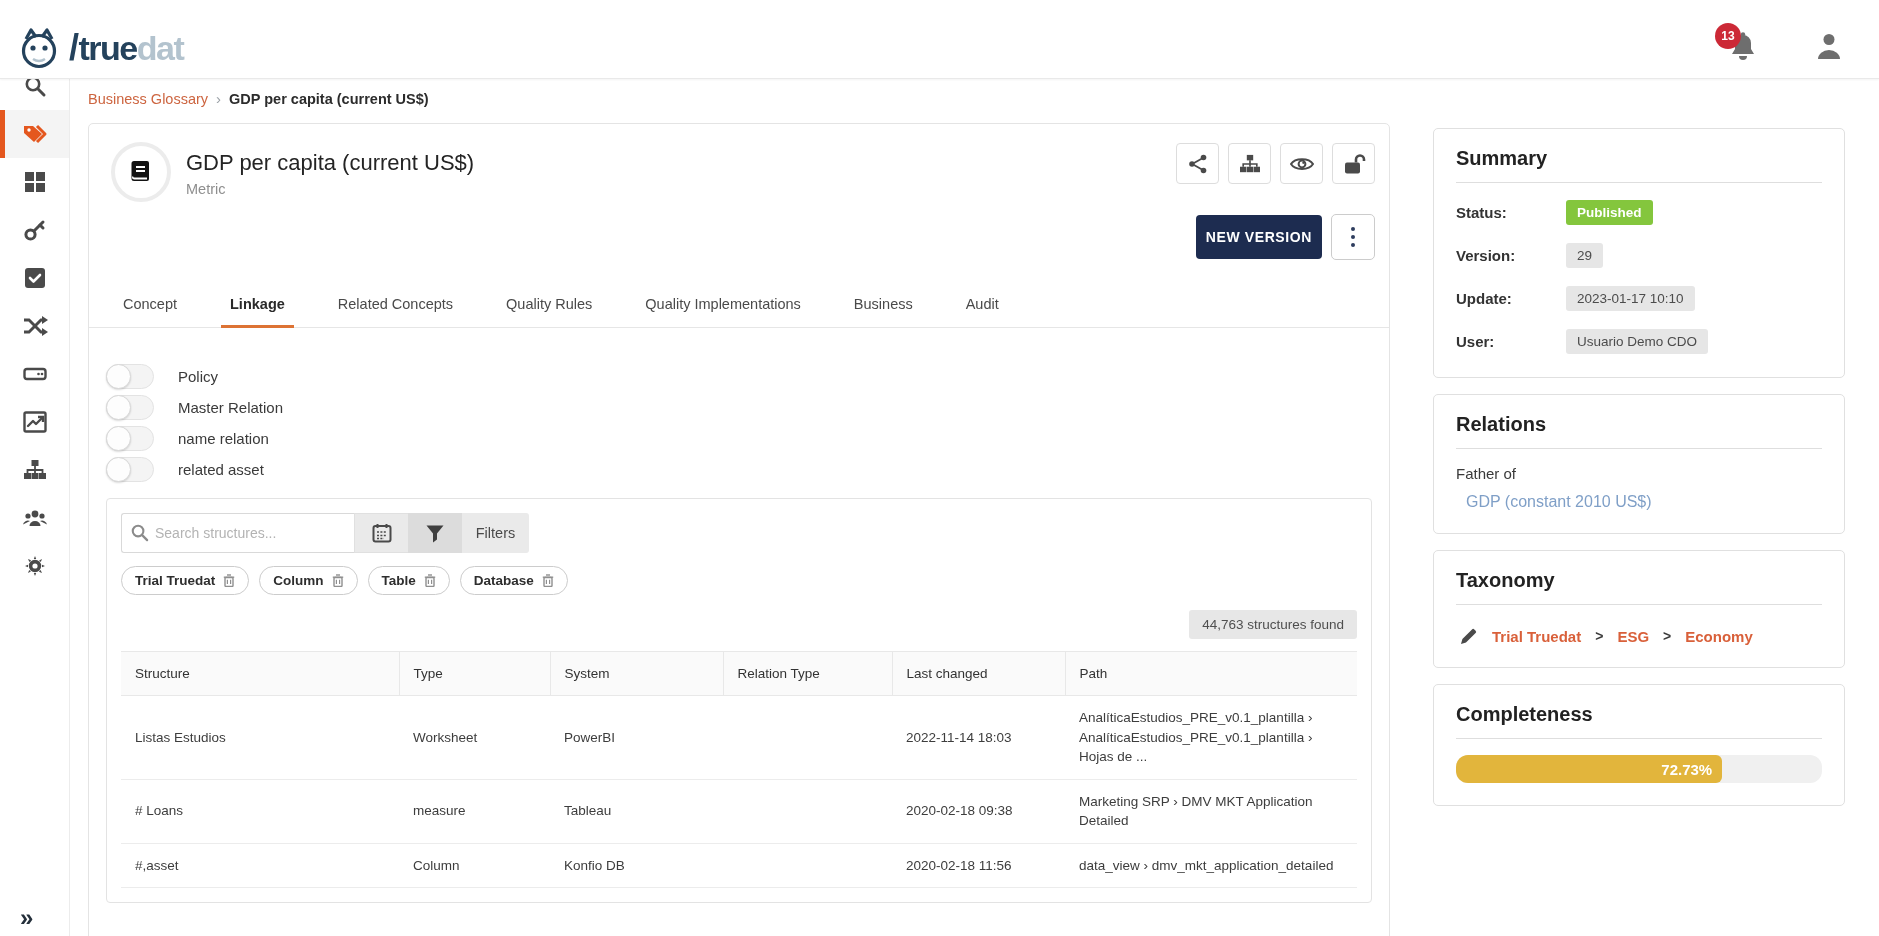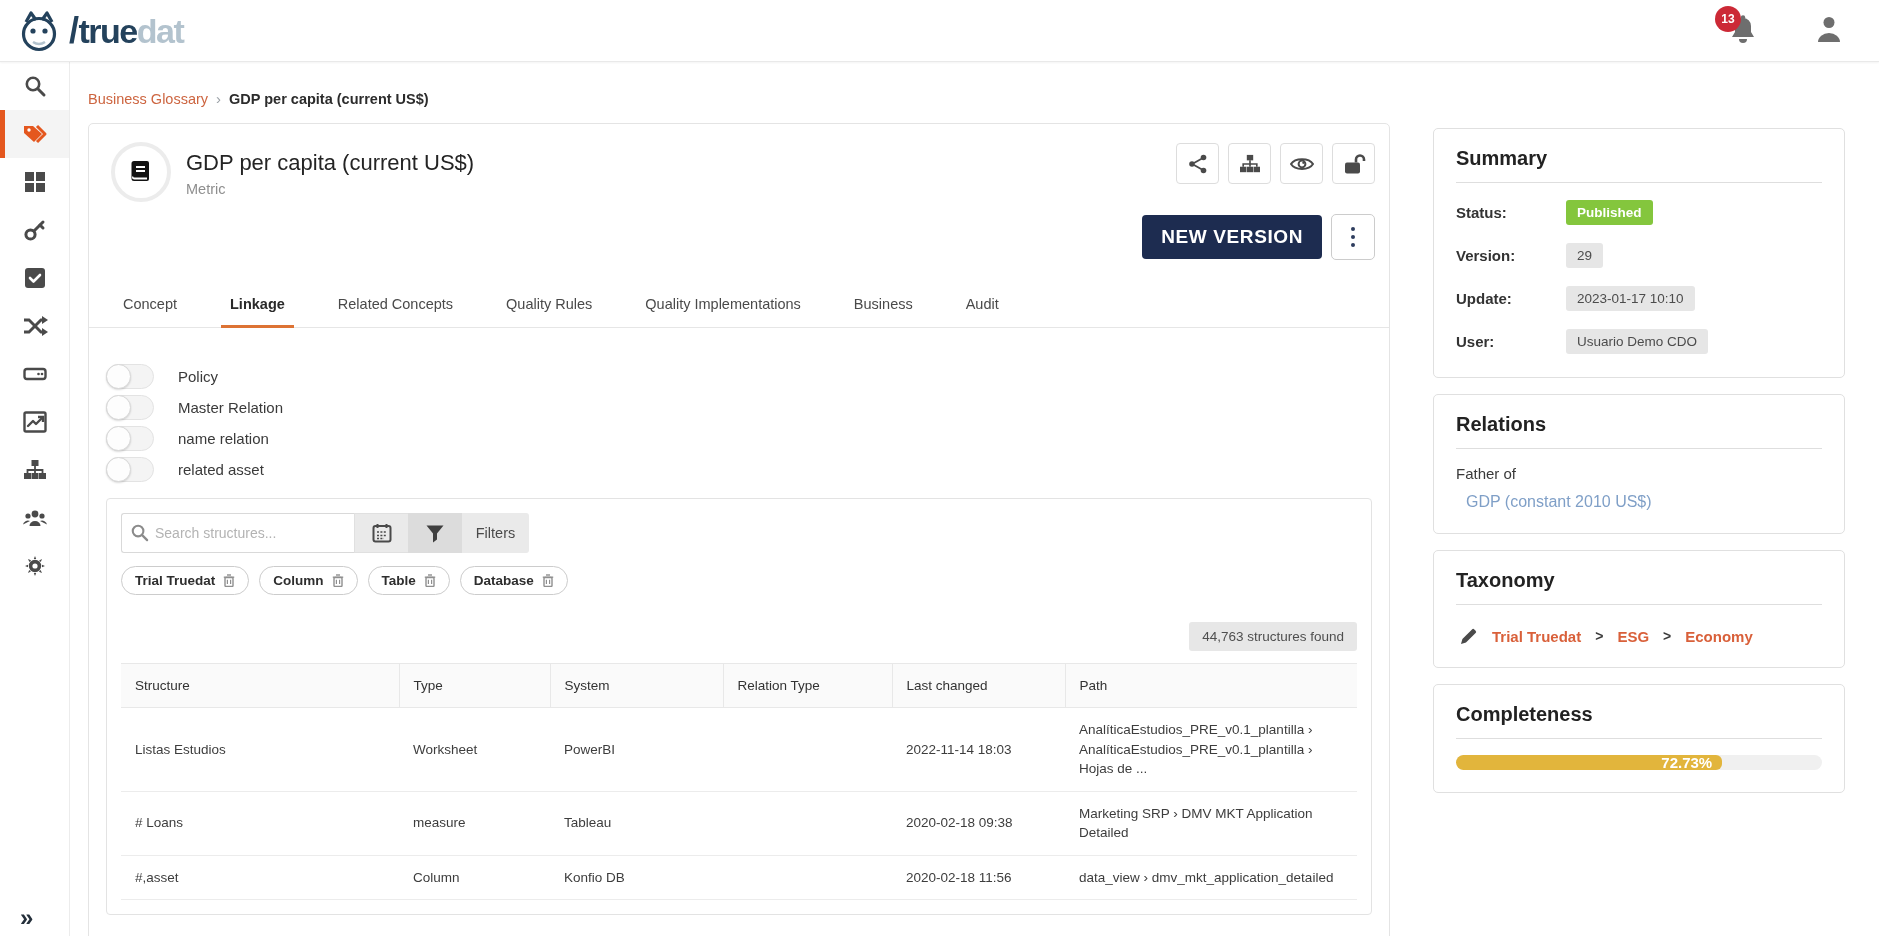--- a/index.html
+++ b/index.html
@@ -1,20 +1,20 @@
 <!DOCTYPE html>
 <html><head>
 <meta charset="utf-8">
 <style>
   * { margin:0; padding:0; box-sizing:border-box; }
   html,body { width:1879px; height:936px; overflow:hidden; background:#fff;
     font-family:"Liberation Sans", sans-serif; color:#2f2f2f; }
 
   
-  .top-header { position:absolute; left:0; top:0; width:1879px; height:62px; background:#fff;
+  .top-header { position:absolute; left:0; top:17px; width:1879px; height:62px; background:#fff;
     border-bottom:1px solid #e9e9e9; box-shadow:0 1px 2px rgba(0,0,0,.05); z-index:30;
     display:flex; align-items:center; justify-content:space-between; padding:0 24px 0 16px; }
   .logo { display:flex; align-items:center; gap:4px; }
   .logo-word { font-size:34px; font-weight:700; letter-spacing:-1.5px; line-height:1; }
   .logo-slash { color:#24425c; font-weight:700; font-size:36px; margin:0 1px 0 3px; }
   .logo-true { color:#24425c; }
   .logo-dat { color:#b3c3ce; }
   .header-right { display:flex; align-items:flex-start; gap:56px; padding-right:12px; }
   .bell-wrap { position:relative; width:30px; height:34px; cursor:pointer; }
   .badge-count { position:absolute; top:-8px; left:-14px; min-width:26px; height:26px; border-radius:50%;
@@ -42,22 +42,22 @@
     border:1px solid #e4e4e4; border-radius:5px; z-index:4; }
   .title-row { position:relative; height:172px; padding:20px 24px 0 22px; }
   .concept-icon-circle { position:absolute; left:22px; top:18px; width:60px; height:60px; border-radius:50%;
     border:4px solid #ececec; display:flex; align-items:center; justify-content:center; }
   .concept-title { position:absolute; left:97px; top:26px; font-size:22px; color:#242424; font-weight:400; }
   .concept-type { position:absolute; left:97px; top:57px; font-size:14.5px; color:#8e8e8e; }
   .action-btns { position:absolute; right:14px; top:19px; display:flex; gap:9px; }
   .icon-btn { width:43px; height:41px; background:#fff; border:1px solid #ddd; border-radius:4px;
     display:flex; align-items:center; justify-content:center; cursor:pointer; }
   .version-row { position:absolute; right:14px; top:90px; display:flex; gap:9px; align-items:center; }
-  .new-version-btn { height:44px; padding:0 19px; background:#1d2c50; color:#fff; border:none; border-radius:4px;
-    font-size:19px; font-weight:700; letter-spacing:.6px; cursor:pointer; font-family:inherit; }
+  .new-version-btn { height:44px; padding:0 10px; background:#1d2c50; color:#fff; border:none; border-radius:4px;
+    font-size:14px; font-weight:700; letter-spacing:.6px; cursor:pointer; font-family:inherit; }
   .dots-btn { width:44px; height:46px; background:#fff; border:1px solid #ccc; border-radius:5px;
     display:flex; flex-direction:column; align-items:center; justify-content:center; gap:4px; cursor:pointer; }
   .dots-btn i { width:4px; height:4px; border-radius:50%; background:#2e3d5e; }
 
   
   .tabs { display:flex; padding-left:34px; border-bottom:1px solid #e6e6e6;gap:15px; }
   .tab { font-size:14.5px; color:#4a4a4a; padding:0 0 15px 0; margin-right:38px; cursor:pointer; position:relative; }
   .tab.active { font-weight:700; color:#2a2a2a; }
   .tab.active::after { content:""; position:absolute; left:-9px; right:-9px; bottom:-1px; height:3px; background:#dd7334; }
 
@@ -80,21 +80,21 @@
   .search-glyph { position:absolute; left:9px; top:10px; }
   .seg { height:40px; display:flex; align-items:center; justify-content:center; cursor:pointer; }
   .seg-cal { width:54px; background:#eaeaea; border:1px solid #e0e0e0; border-right:none; }
   .seg-funnel { width:54px; background:#dcdcdc; }
   .seg-filters { width:67px; background:#eaeaea; border-radius:0 3px 3px 0; font-size:14.5px; color:#4a4a4a; }
 
   .chips-row { display:flex; gap:10px; margin-top:13px; }
   .chip { display:flex; align-items:center; gap:8px; border:1px solid #ccc; border-radius:16px;
     padding:6px 13px; font-size:13.5px; font-weight:700; color:#2e2e2e; background:#fff; cursor:pointer; }
 
-  .found-row { display:flex; justify-content:flex-end; margin-top:27px; }
+  .found-row { display:flex; justify-content:flex-end; margin-top:15px; }
   .found-badge { background:#e7e7e7; border-radius:3px; padding:7px 13px; font-size:13.5px; color:#4f4f4f; }
 
   table.structures { width:100%; border-collapse:collapse; margin-top:12px; table-layout:fixed; }
   table.structures thead th { background:#fafafa; border:1px solid #e8e8e8; border-left:none; font-weight:400;
     font-size:13.5px; color:#333; text-align:left; padding:14px 14px; }
   table.structures thead th:last-child { border-right:none; }
   table.structures tbody td { font-size:13.5px; color:#3d3d3d; padding:12px 14px; vertical-align:middle;
     border-bottom:1px solid #ececec; line-height:1.45; word-wrap:break-word; }
   tr.data-row { cursor:pointer; }
 
@@ -105,21 +105,21 @@
   .sum-row { display:flex; align-items:center; margin-top:16px; min-height:27px; }
   .sum-label { width:110px; font-size:15px; font-weight:700; color:#333; }
   .pill { font-size:13.5px; border-radius:3px; padding:5px 11px; }
   .pill-gray { background:#e6e6e6; color:#4c4c4c; }
   .pill-green { background:#84c63d; color:#fff; font-weight:700; }
   .father-of { margin-top:16px; font-size:15px; color:#3a3a3a; }
   .relation-link { margin-top:11px; margin-left:10px; font-size:16px; color:#7f9fc7; cursor:pointer; }
   .tax-row { display:flex; align-items:center; gap:14px; margin-top:22px; padding-left:4px; }
   .tax-link { color:#d9603a; font-size:15px; font-weight:700; cursor:pointer; }
   .tax-sep { color:#3a3a3a; font-weight:700; font-size:14px; }
-  .progress-track { margin-top:16px; height:15px; background:#f0f0f0; border-radius:12px; overflow:hidden; }
+  .progress-track { margin-top:16px; height:28px; background:#f0f0f0; border-radius:12px; overflow:hidden; }
   .progress-fill { height:100%; background:#e2b53c; border-radius:6px; display:flex; align-items:center;
     justify-content:flex-end; padding-right:10px; color:#fff; font-size:15px; font-weight:700; }
 
   svg { display:block; }
 </style>
 </head>
 <body>
 
 <header class="top-header">
   <div class="logo">

